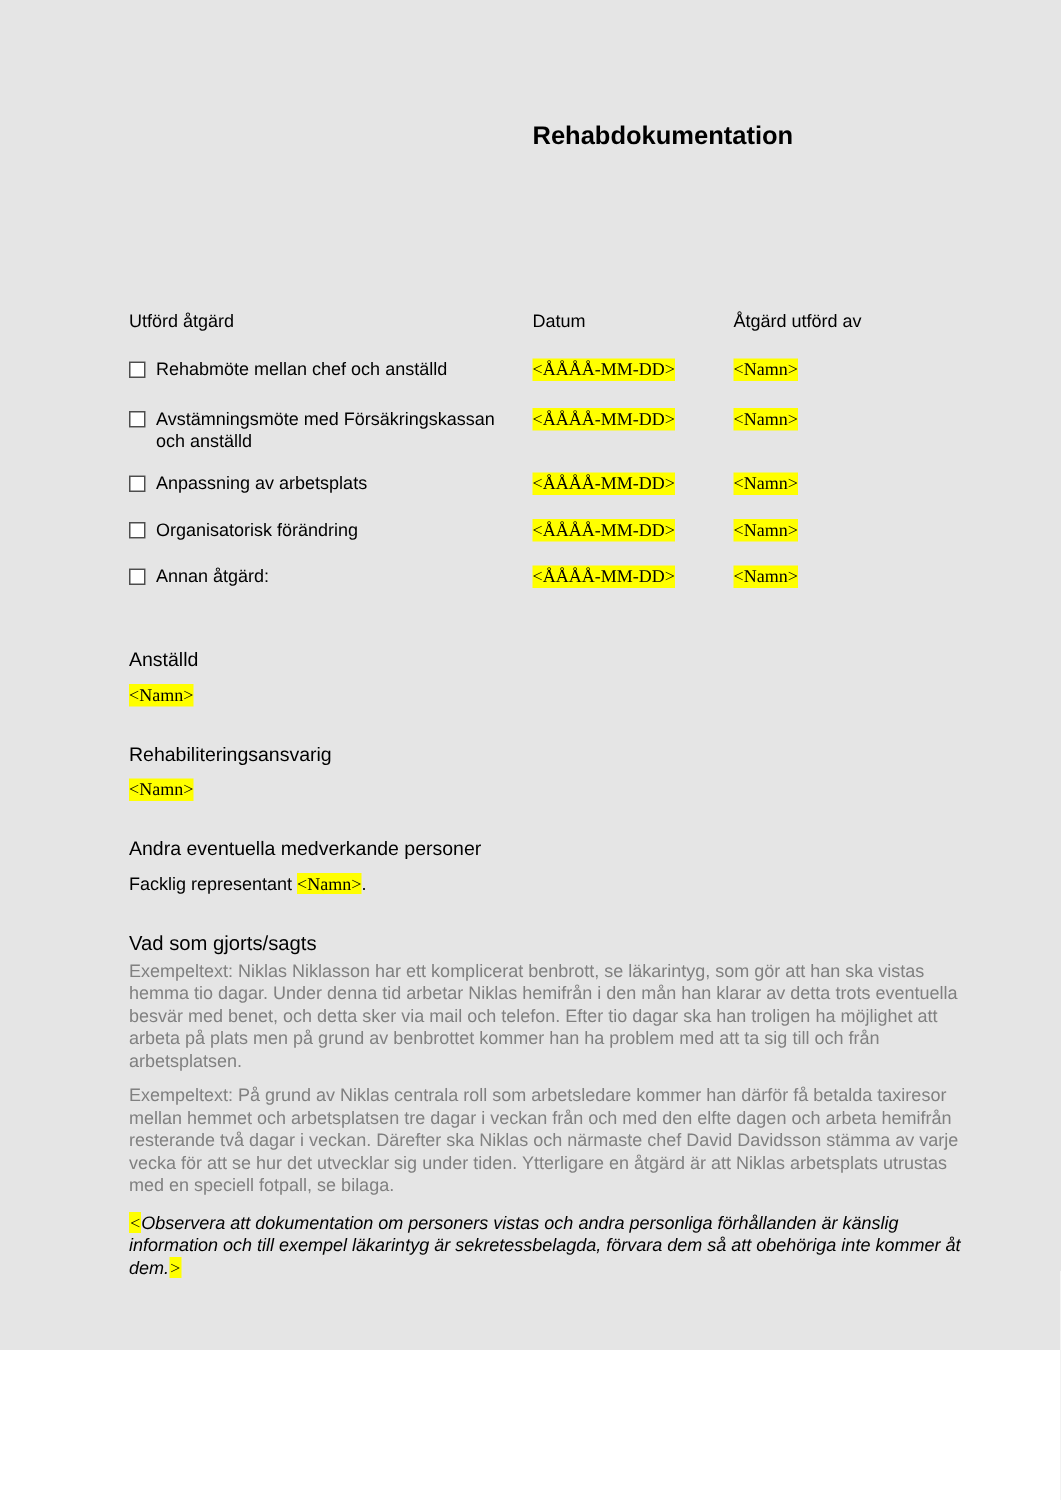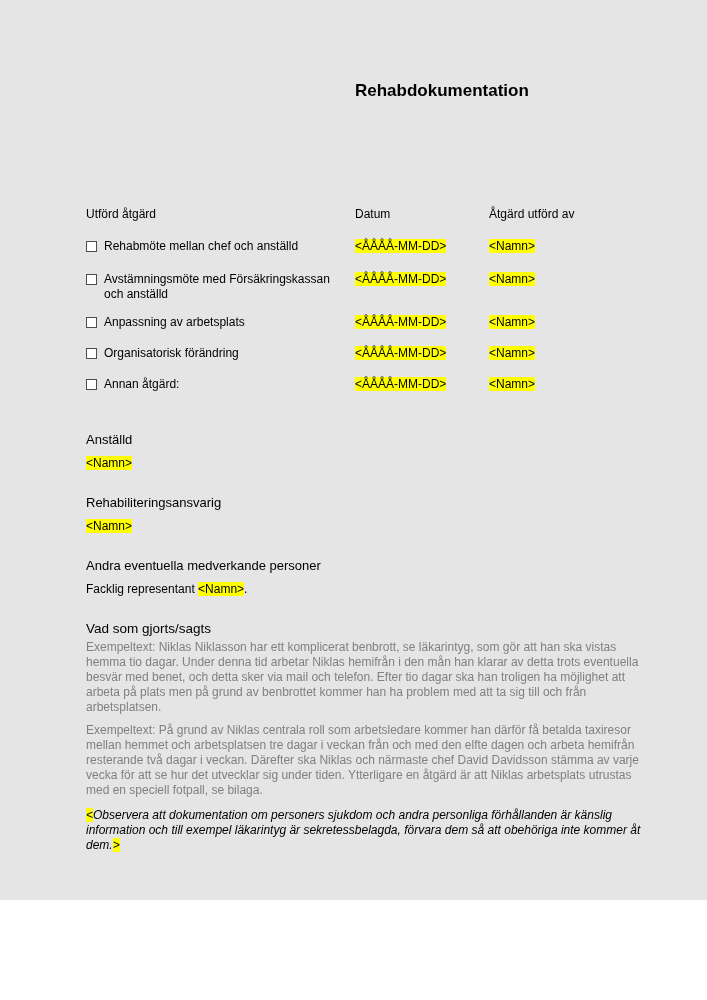--- a/index.html
+++ b/index.html
@@ -23,21 +23,21 @@
   .tbl-row { position: absolute; left: 0; width: 562px; }
   .checkbox {
     position: absolute; left: 0; top: 2px;
     width: 11px; height: 11px;
     border: 1px solid #4d4d4d; background: #ffffff;
     box-sizing: border-box;
   }
   .row-label { position: absolute; left: 18px; top: 0; width: 238px; font-size: 12px; line-height: 15px; }
   .cell-date { position: absolute; left: 269px; top: 0; font-size: 12px; white-space: nowrap; }
   .cell-name { position: absolute; left: 403px; top: 0; font-size: 12px; white-space: nowrap; }
-  .hl { background: var(--highlight, #ffff00); }
+  .hl { background: var(--highlight, #ffff00); font-family: Liberation Serif, serif; }
   .sec-h { font-size: 13px; font-weight: normal; white-space: nowrap; }
   .sec-v { font-size: 12px; white-space: nowrap; }
   .body-line { font-size: 12px; }
   .example {
     width: 562px; font-size: 12px; line-height: 14.9px;
     color: var(--example-text, #808080);
   }
   .notice {
     width: 562px; font-size: 12px; line-height: 14.9px;
     font-style: italic; color: #000000;
@@ -104,20 +104,20 @@
 
     <span class="abs sec-h" style="left:0; top:558px">Andra eventuella medverkande personer</span>
     <span class="abs body-line" style="left:0; top:582px"><span>Facklig representant </span><span class="hl">&lt;Namn&gt;</span><span>.</span></span>
 
     <span class="abs sec-h" style="left:0; top:621px; font-size:13.5px">Vad som gjorts/sagts</span>
 
     <p class="abs example" style="left:0; top:640px; margin:0">Exempeltext: Niklas Niklasson har ett komplicerat benbrott, se läkarintyg, som gör att han ska vistas hemma tio dagar. Under denna tid arbetar Niklas hemifrån i den mån han klarar av detta trots eventuella besvär med benet, och detta sker via mail och telefon. Efter tio dagar ska han troligen ha möjlighet att arbeta på plats men på grund av benbrottet kommer han ha problem med att ta sig till och från arbetsplatsen.</p>
 
     <p class="abs example" style="left:0; top:723px; margin:0">Exempeltext: På grund av Niklas centrala roll som arbetsledare kommer han därför få betalda taxiresor mellan hemmet och arbetsplatsen tre dagar i veckan från och med den elfte dagen och arbeta hemifrån resterande två dagar i veckan. Därefter ska Niklas och närmaste chef David Davidsson stämma av varje vecka för att se hur det utvecklar sig under tiden. Ytterligare en åtgärd är att Niklas arbetsplats utrustas med en speciell fotpall, se bilaga.</p>
 
-    <p class="abs notice" style="left:0; top:808px; margin:0"><span class="hl">&lt;</span><span>Observera att dokumentation om personers sjukdom och andra personliga förhållanden är känslig information och till exempel läkarintyg är sekretessbelagda, förvara dem så att obehöriga inte kommer åt dem.</span><span class="hl">&gt;</span></p>
+    <p class="abs notice" style="left:0; top:808px; margin:0"><span class="hl">&lt;</span><span>Observera att dokumentation om personers vistas och andra personliga förhållanden är känslig information och till exempel läkarintyg är sekretessbelagda, förvara dem så att obehöriga inte kommer åt dem.</span><span class="hl">&gt;</span></p>
 
   </div>
 
 
   <div class="abs bottom-bar"></div>
 
 </div>
 
 </body></html>

